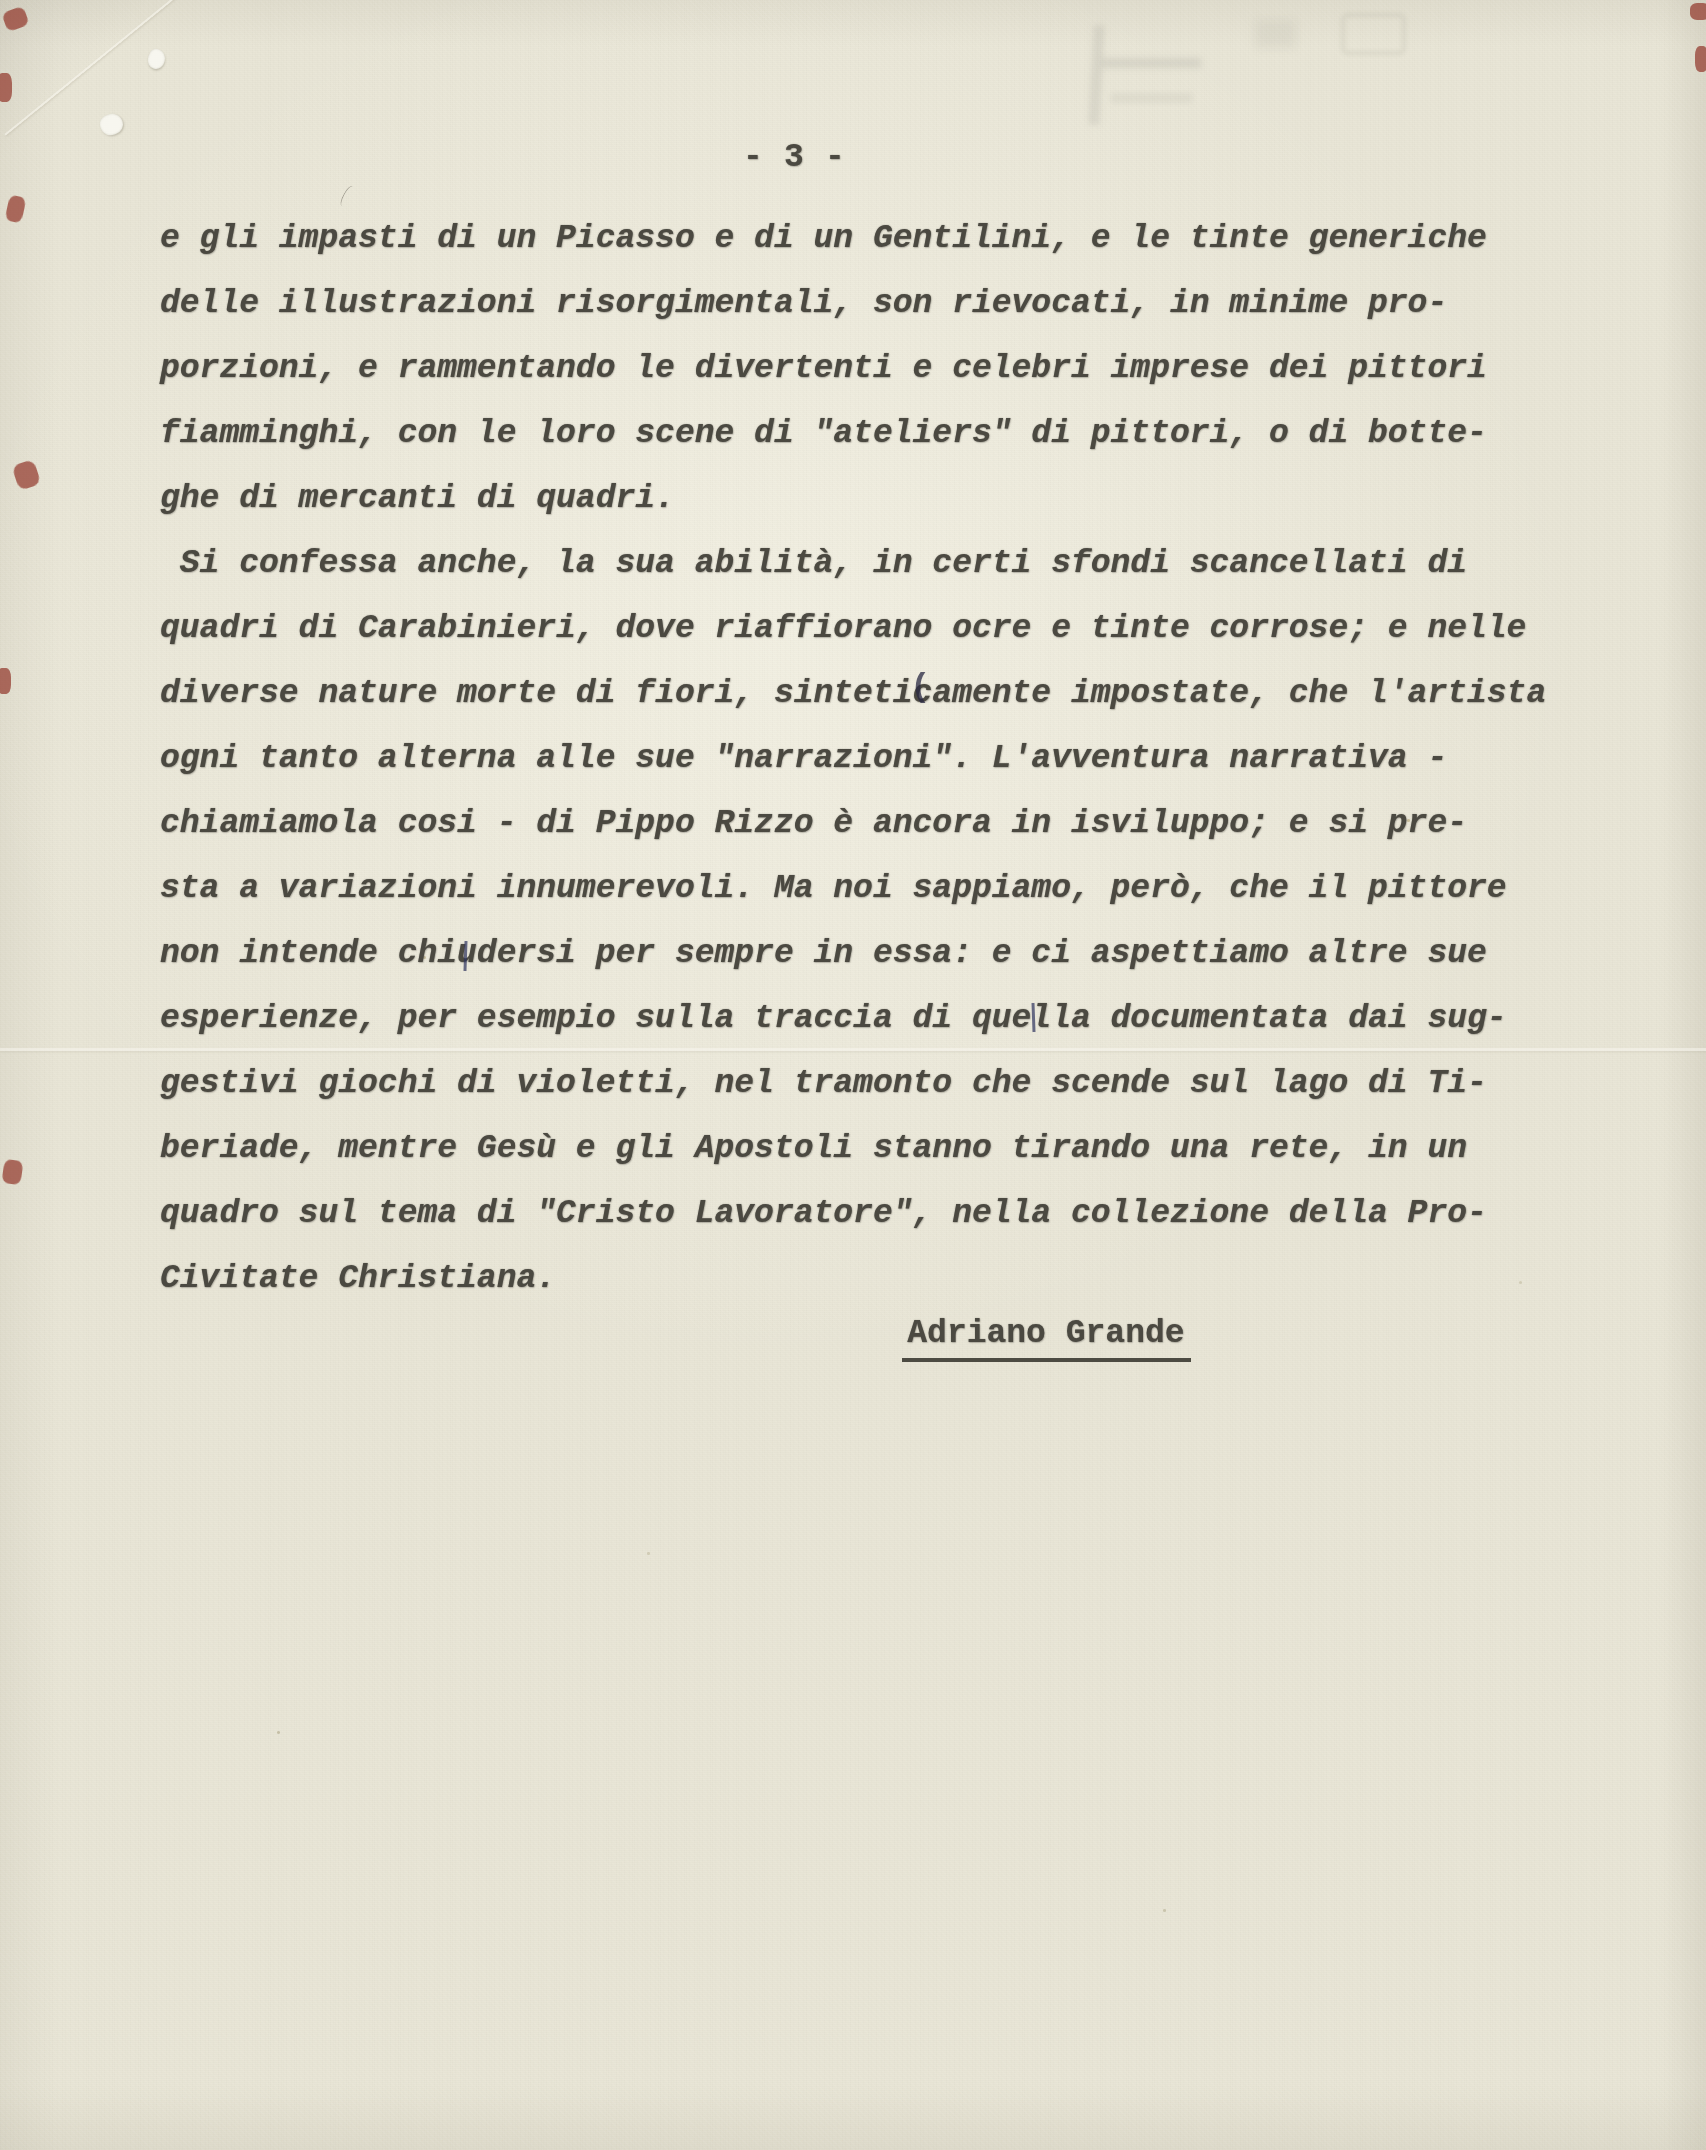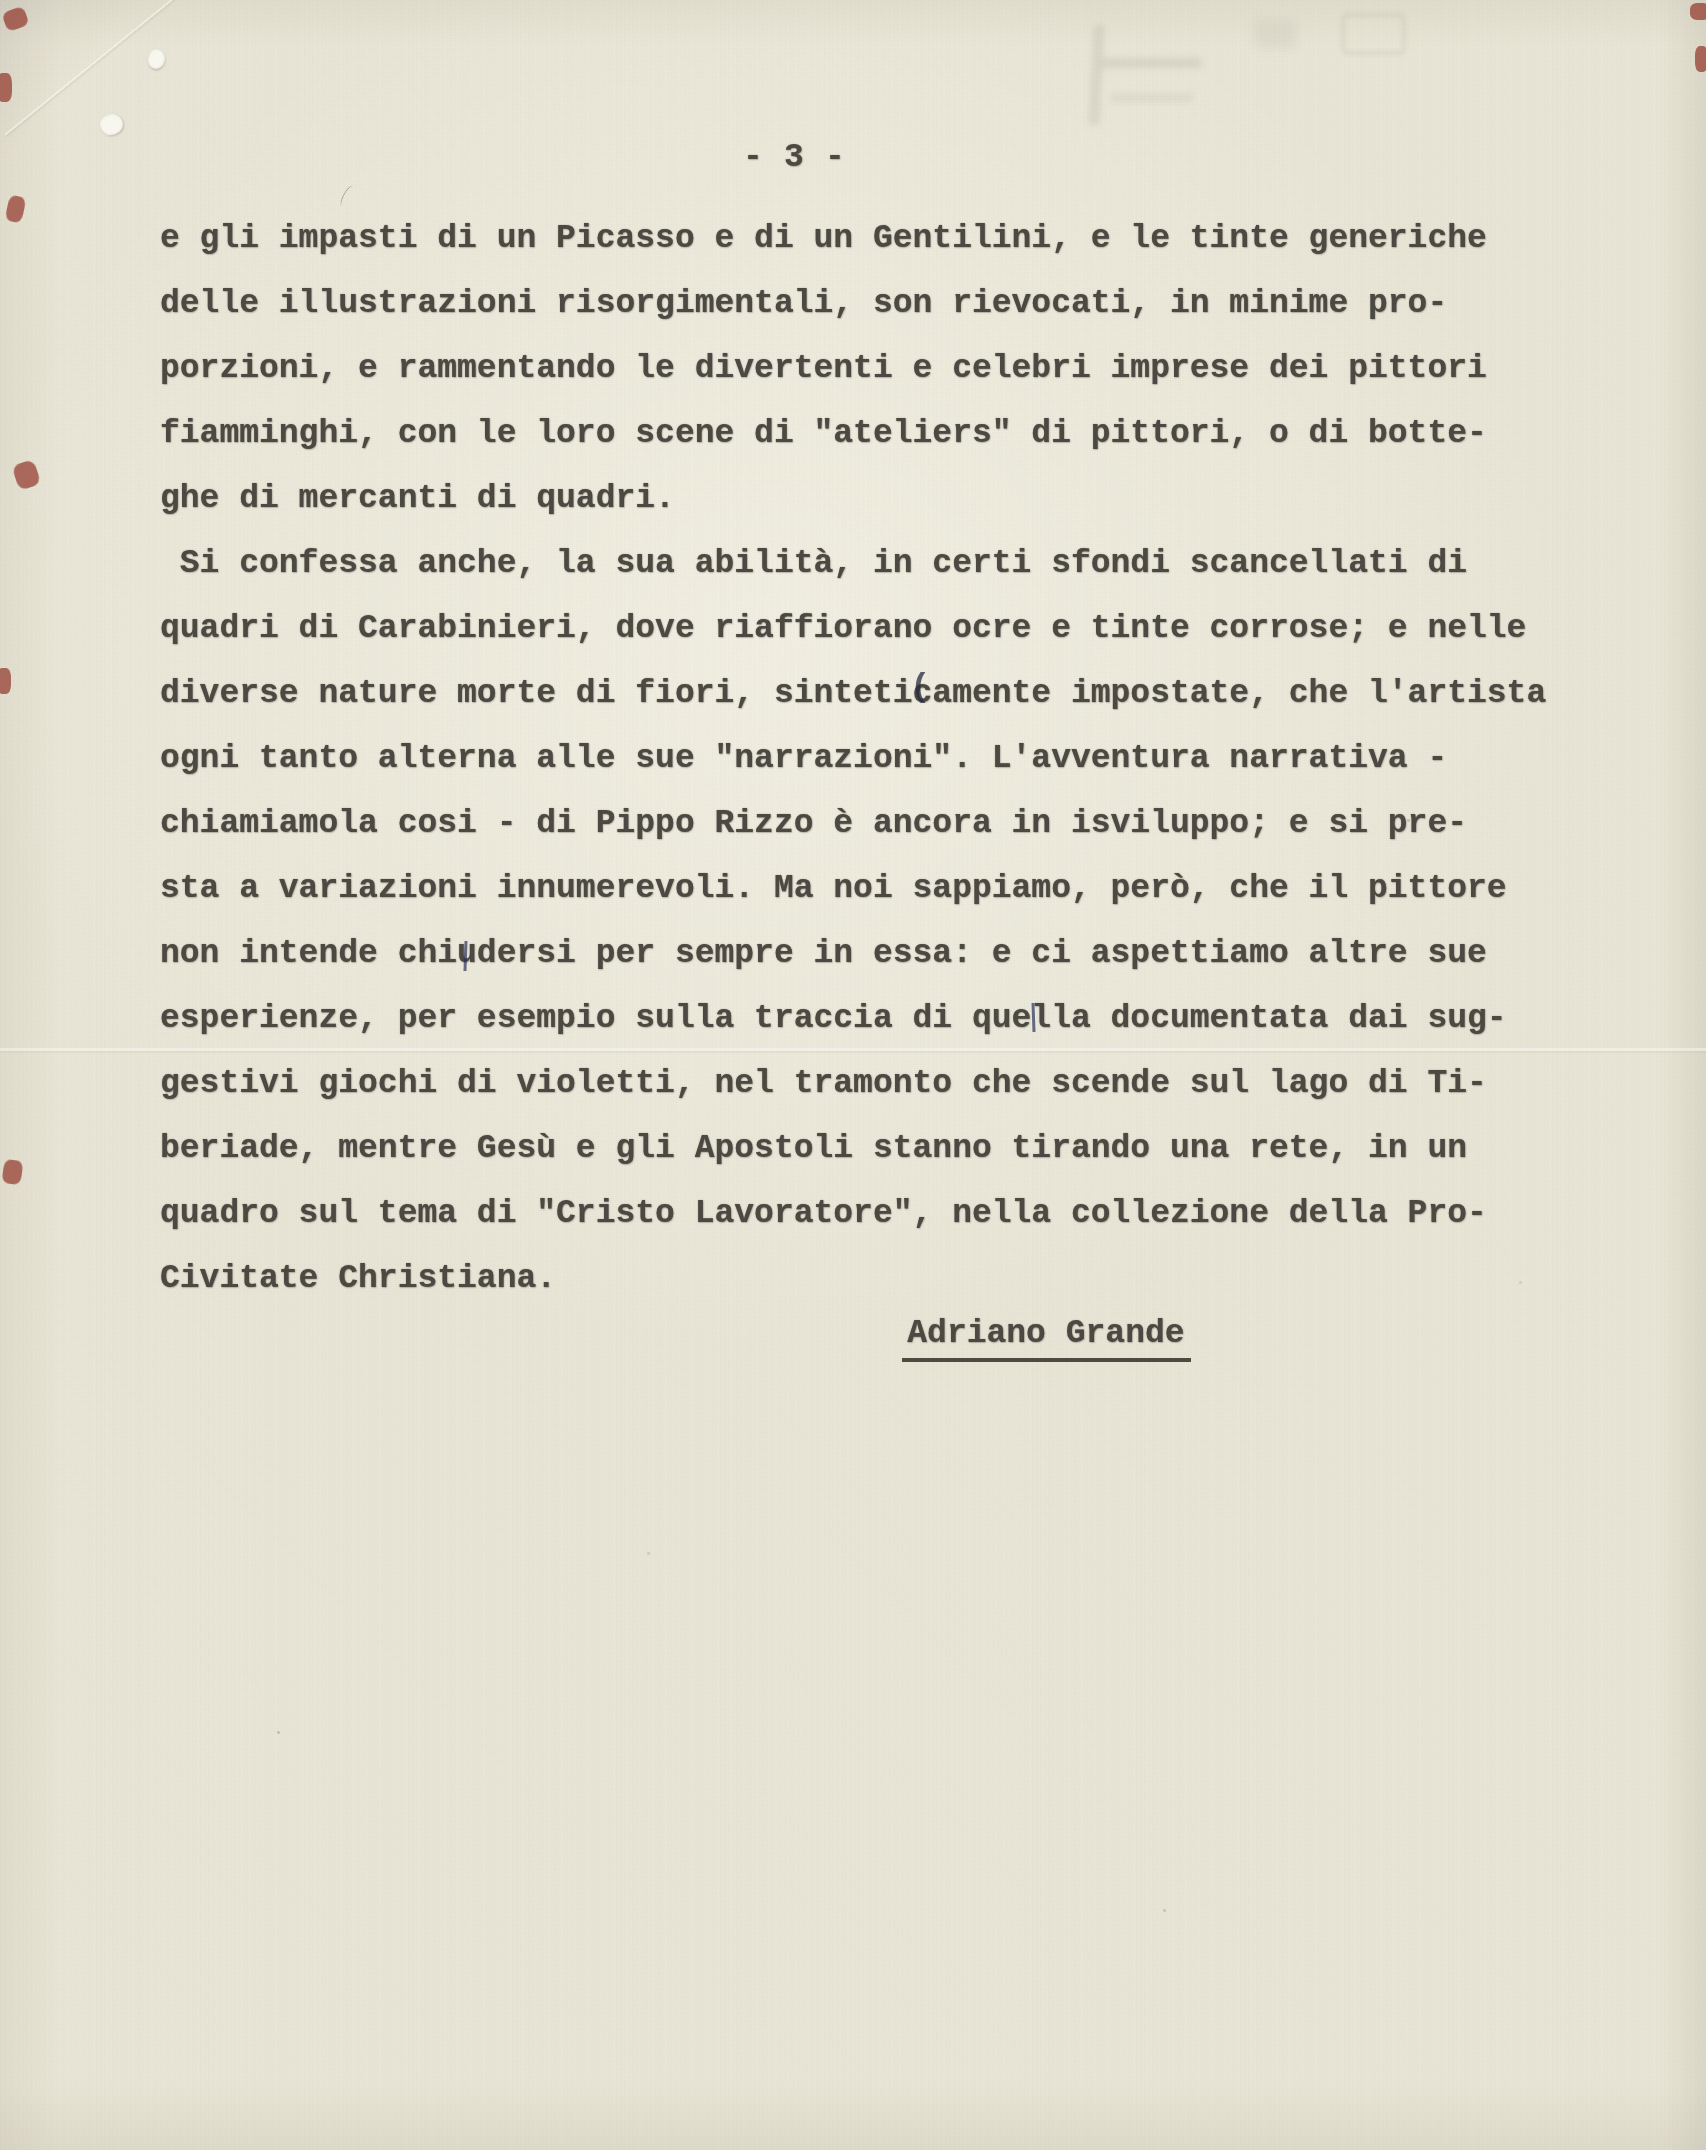--- a/index.html
+++ b/index.html
@@ -45,20 +45,21 @@
     letter-spacing: 0.7px;
     white-space: pre;
   }
   .body-text {
     position: absolute;
     left: 160px;
     top: 206px;
     font-size: 33px;
     line-height: 65px;
     white-space: pre;
+    font-style: italic;
   }
   .line { white-space: pre; }
   .signature {
     position: absolute;
     left: 902px;
     top: 1314px;
     font-size: 33px;
     line-height: 40px;
     white-space: pre;
     padding: 0 6.6px 4px 5.3px;

